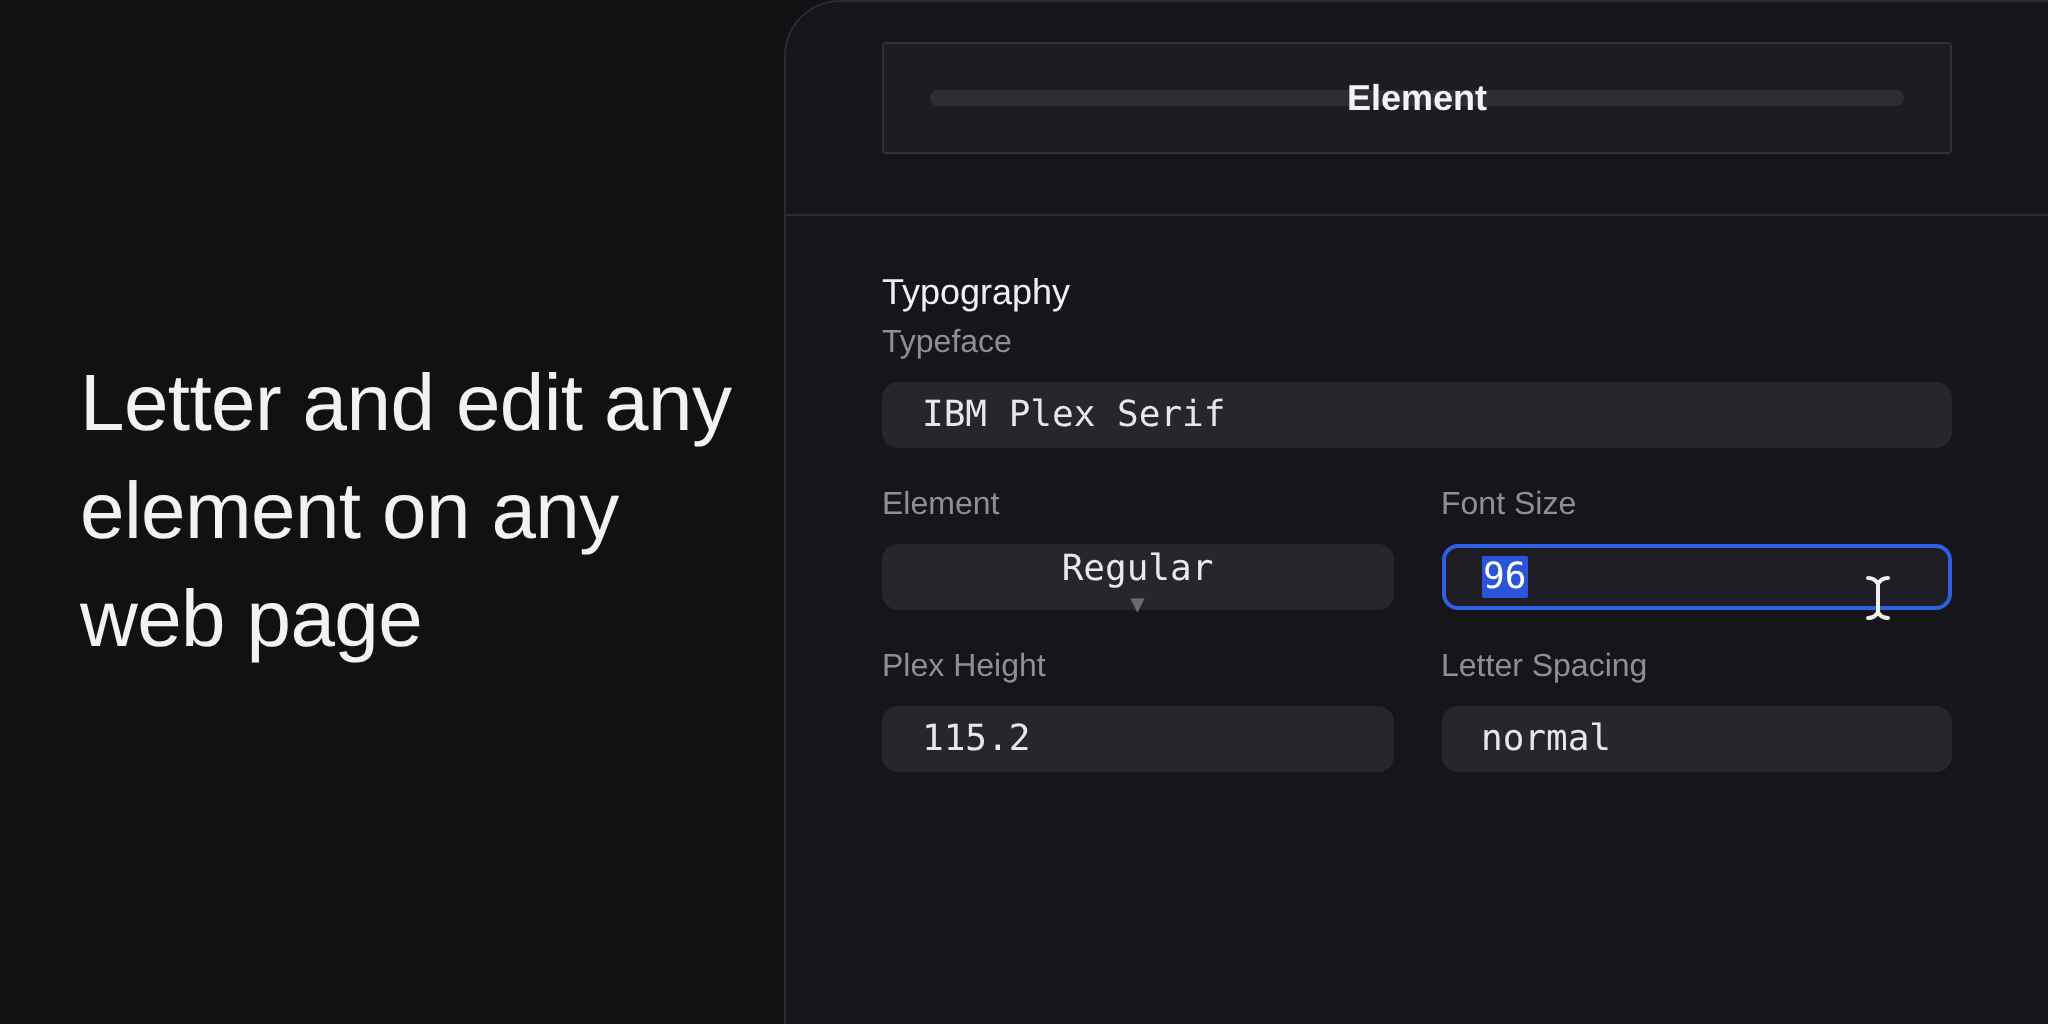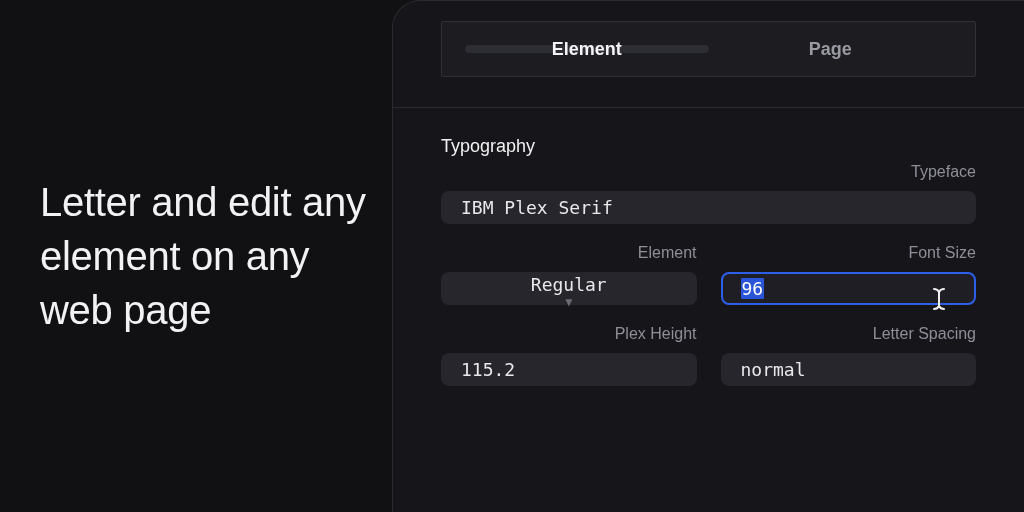--- a/index.html
+++ b/index.html
@@ -102,21 +102,20 @@
       color: #6a6a74;
       font-size: 12px;
     }
     .row {
       display: flex;
       gap: 24px;
       margin-top: 20px;
     }
     .col {
       flex: 1;
-      text-align: right;
     }
     .value-highlight {
       background: #2b55d8;
       color: #fff;
       padding: 0 1px;
       border-radius: 1px;
     }
     .cursor-ibeam {
       position: absolute;
       width: 18px;
@@ -128,23 +127,20 @@
 <body>
 
 <div class="left-pane">
   <div class="tagline">Letter and edit any element on any web page</div>
 </div>
 
 <div class="panel">
   <div class="tab-row">
     <div class="tab active">
       <span>Element</span>
-    </div>
-    <div class="tab">
-      <span>Page</span>
     </div>
   </div>
 
   <div class="divider"></div>
 
   <div class="section">
     <div class="section-title">Typography</div>
 
     <div class="col">
       <div class="field-label">Typeface</div>

